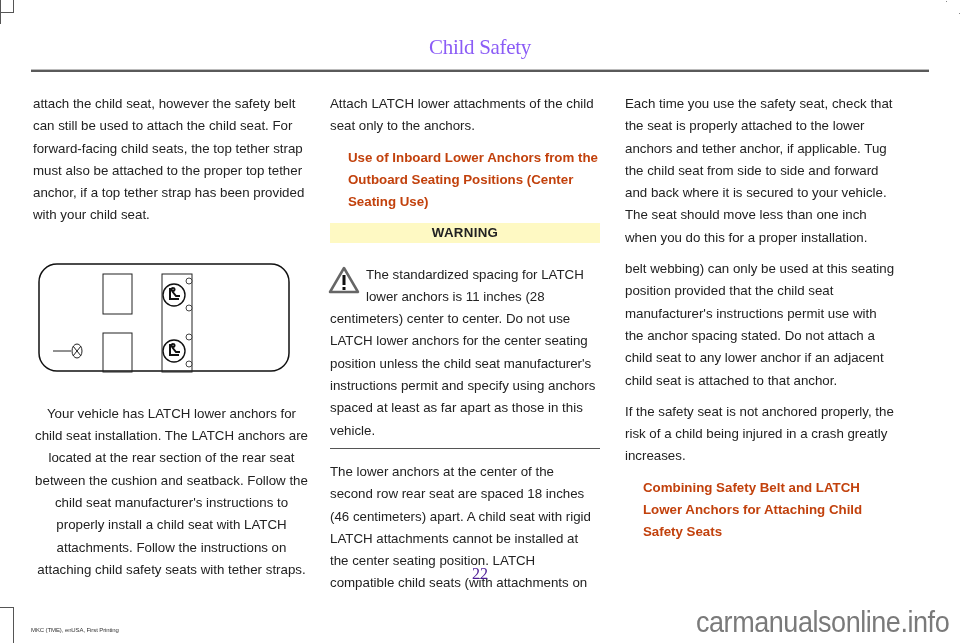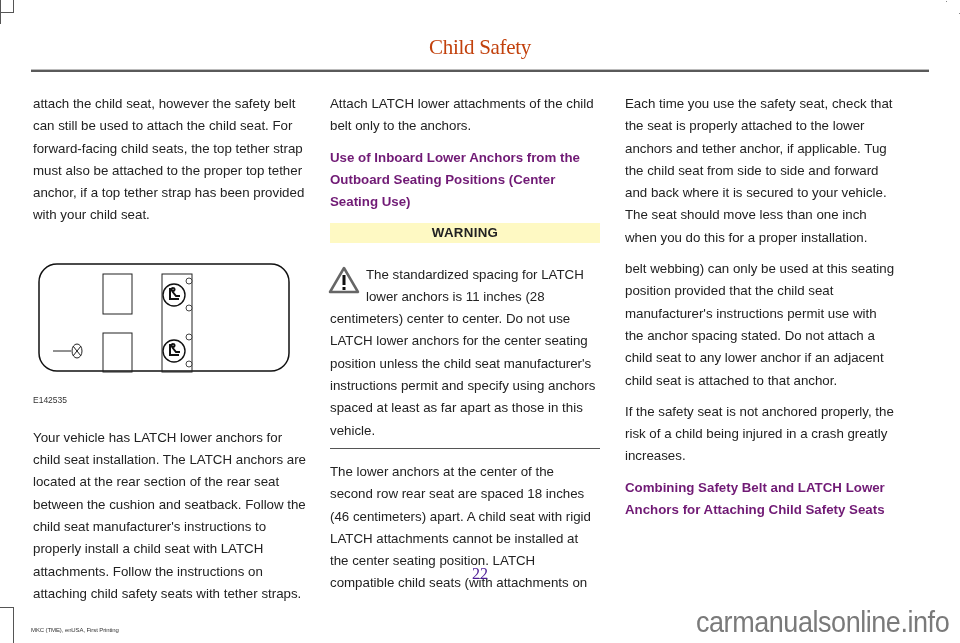--- a/index.html
+++ b/index.html
@@ -4,34 +4,34 @@
   <style>
     html, body { margin: 0; padding: 0; background: #ffffff; }
     body { width: 960px; height: 643px; position: relative; overflow: hidden; font-family: "Liberation Sans", "DejaVu Sans", sans-serif; color: #1a1a1a; }
     .crop { position: absolute; border-color: #555; border-style: solid; border-width: 0; }
     .crop-tl { left: 0; top: 0; width: 13px; height: 12px; border-right-width: 1px; border-bottom-width: 1px; }
     .crop-bl { left: 0; top: 607px; width: 13px; height: 36px; border-right-width: 1px; border-top-width: 1px; }
     .crop-br { left: 944px; top: 619px; width: 1px; height: 24px; background: #555; }
     .crop-tr-dot { position: absolute; left: 946px; top: 1px; width: 1px; height: 1px; background: #888; }
     .crop-tr-dot2 { position: absolute; left: 959px; top: 13px; width: 1px; height: 1px; background: #888; }
 
-    .header-title { position: absolute; top: 35px; left: 0; width: 960px; text-align: center; font-family: "Liberation Serif", "DejaVu Serif", serif; font-size: 21px; letter-spacing: -0.3px; color: #c2410c; }
+    .header-title { position: absolute; top: 35px; left: 0; width: 960px; text-align: center; font-family: "Liberation Serif", "DejaVu Serif", serif; font-size: 21px; letter-spacing: -0.3px; color: #8b5cf6; }
     .header-rule { position: absolute; top: 69px; left: 31px; width: 898px; height: 2px; background: #5a5a5a; border-top: 1px solid #bbb; }
 
     .col { position: absolute; top: 93px; width: 277px; font-size: 13.3px; line-height: 22.3px; color: #222; }
     .col-1 { left: 33px; }
     .col-2 { left: 330px; width: 270px; }
     .col-3 { left: 625px; width: 272px; }
     .col p { margin: 0 0 9px 0; }
-    .col h4 { margin: 0 0 10px 0; font-size: 13.3px; line-height: 22px; font-weight: bold; color: #701a75; }
+    .col h4 { margin: 0 0 10px 18px; font-size: 13.3px; line-height: 22px; font-weight: bold; color: #c2410c; }
 
     .figure { position: relative; width: 262px; height: 127px; margin-top: 27px; }
     .figure svg { position: absolute; left: -2px; top: 0; }
     .fig-caption { font-size: 8.5px; color: #333; margin-top: 14px; line-height: 10px; }
-    .col-1 .after-fig { margin-top: 22px; }
+    .col-1 .after-fig { margin-top: 22px; text-align: center; }
 
     .warning-bar { background: #fef9c3; text-align: center; font-weight: bold; font-size: 13.3px; line-height: 20px; letter-spacing: 0.3px; margin-top: 10px; height: 20px; }
     .warning-body { margin-top: 21px; position: relative; }
     .warning-icon { float: left; width: 32px; height: 28px; margin: 2px 6px 0 -2px; }
     .warning-rule { height: 1px; background: #555; margin-top: 6px; margin-bottom: 12px; }
 
     .page-number { position: absolute; top: 565px; left: 0; width: 960px; text-align: center; font-family: "Liberation Serif", "DejaVu Serif", serif; font-size: 16px; color: #4c1d95; }
     .footer-print { position: absolute; top: 627px; left: 31px; font-size: 6px; color: #333; letter-spacing: -0.1px; }
     .watermark { position: absolute; top: 605px; left: 696px; font-size: 30px; color: #7a7a7a; letter-spacing: -0.5px; font-family: "Liberation Sans", "DejaVu Sans", sans-serif; transform: scaleX(0.9); transform-origin: left; }
   </style>
@@ -68,26 +68,25 @@
       <circle cx="158" cy="83" r="3" fill="#fff" stroke="#444" stroke-width="1"></circle>
       <circle cx="158" cy="110" r="3" fill="#fff" stroke="#444" stroke-width="1"></circle>
       <g>
         <line x1="22" y1="97" x2="40" y2="97" stroke="#222" stroke-width="1"></line>
         <ellipse cx="46" cy="97" rx="5" ry="7" fill="#fff" stroke="#222" stroke-width="1"></ellipse>
         <line x1="42" y1="92" x2="50" y2="102" stroke="#222" stroke-width="1"></line>
         <line x1="50" y1="92" x2="42" y2="102" stroke="#222" stroke-width="1"></line>
       </g>
     </svg>
   </div>
-  <div class="fig-caption">E142535</div>
   <p class="after-fig">Your vehicle has LATCH lower anchors for child seat installation. The LATCH anchors are located at the rear section of the rear seat between the cushion and seatback. Follow the child seat manufacturer's instructions to properly install a child seat with LATCH attachments. Follow the instructions on attaching child safety seats with tether straps.</p>
 </div>
 
 <div class="col col-2">
-  <p>Attach LATCH lower attachments of the child belt only to the anchors.</p>
+  <p>Attach LATCH lower attachments of the child seat only to the anchors.</p>
   <h4>Use of Inboard Lower Anchors from the Outboard Seating Positions (Center Seating Use)</h4>
   <div class="warning-bar">WARNING</div>
   <div class="warning-body">
     <svg class="warning-icon" viewBox="0 0 32 28">
       <path d="M16 2 L30 26 L2 26 Z" fill="#fff" stroke="#666" stroke-width="2.5" stroke-linejoin="round"></path>
       <rect x="14.5" y="9" width="3" height="10" fill="#111"></rect>
       <rect x="14.5" y="21" width="3" height="3" fill="#111"></rect>
     </svg>
     <span>The standardized spacing for LATCH lower anchors is 11 inches (28 centimeters) center to center. Do not use LATCH lower anchors for the center seating position unless the child seat manufacturer's instructions permit and specify using anchors spaced at least as far apart as those in this vehicle.</span>
   </div>

